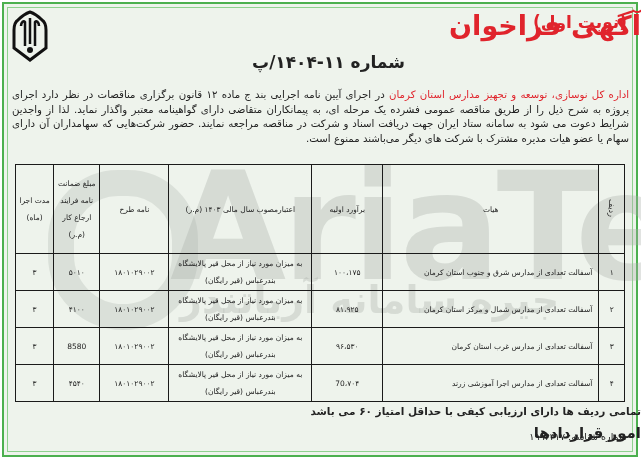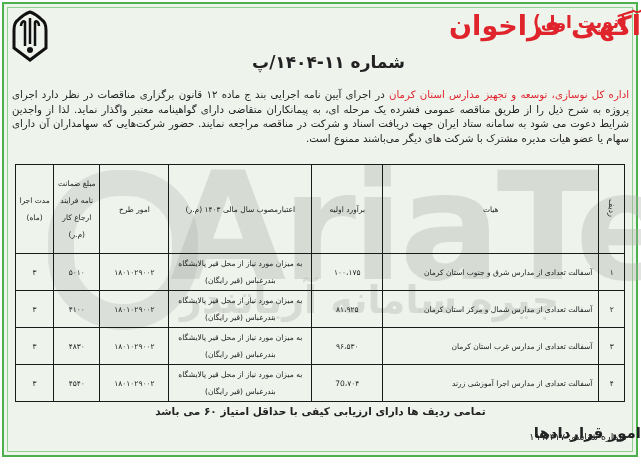--- a/index.html
+++ b/index.html
@@ -28,21 +28,21 @@
   .body-text .red { color:#e0242c; }
   table.main { position:absolute; left:15px; top:164px; width:610px; border-collapse:collapse;
                direction:rtl; font-size:7.5px; color:#222; }
   table.main td, table.main th { border:1px solid #1a1a1a; text-align:center; vertical-align:middle;
                font-weight:normal; padding:1px 3px; }
   table.main th { height:86px; }
   table.main td { height:33px; }
   .proj { text-align:right !important; padding-right:6px !important; }
   .credit { line-height:17px; }
   .rowhdr { writing-mode:vertical-rl; font-size:8px; }
-  .note { position:absolute; left:0; right:0; top:405px; text-align:center; font-weight:bold;
+  .note { position:absolute; left:0; right:0; top:405px; text-align:right; font-weight:bold;
           font-size:10.5px; color:#222; direction:rtl; }
   .dept { position:absolute; left:0; right:0; top:424px; text-align:right; font-weight:bold;
           font-size:15px; color:#222; direction:rtl; }
   .ident { position:absolute; right:14px; top:431px; font-size:9.5px; color:#222; direction:rtl; }
 </style>
 </head>
 <body>
 
 <div class="frame">
   <div class="frame-inner"></div>
@@ -68,21 +68,21 @@
 
 <div class="body-text"><span class="red">اداره کل نوسازی، توسعه و تجهیز مدارس استان کرمان</span><span> در اجرای آیین نامه اجرایی بند ج ماده ۱۲ قانون برگزاری مناقصات در نظر دارد اجرای پروژه به شرح ذیل را از طریق مناقصه عمومی فشرده یک مرحله ای، به پیمانکاران متقاضی دارای گواهینامه معتبر واگذار نماید. لذا از واجدین شرایط دعوت می شود به سامانه ستاد ایران جهت دریافت اسناد و شرکت در مناقصه مراجعه نمایند. حضور شرکت‌هایی که سهامداران آن دارای سهام یا عضو هیات مدیره مشترک با شرکت های دیگر می‌باشند ممنوع است.</span></div>
 
 <table class="main">
   <thead>
     <tr>
       <th style="width:18px;"><span class="rowhdr">ردیف</span></th>
       <th style="width:203px;">هیات</th>
       <th style="width:62px;">برآورد اولیه</th>
       <th style="width:132px;">اعتبارمصوب سال مالی ۱۴۰۳ (م.ر)</th>
-      <th style="width:60px;">امور طرح</th>
+      <th style="width:60px;">نامه طرح</th>
       <th style="width:38px;line-height:17px;">مبلغ ضمانت نامه فرایند ارجاع کار (م.ر)</th>
       <th style="width:30px;line-height:17px;">مدت اجرا (ماه)</th>
     </tr>
   </thead>
   <tbody>
     <tr>
       <td>۱</td>
       <td class="proj">آسفالت تعدادی از مدارس شرق و جنوب استان کرمان</td>
       <td>۱۰۰،۱۷۵</td>
       <td class="credit">به میزان مورد نیاز از محل قیر پالایشگاه بندرعباس (قیر رایگان)</td>
@@ -98,21 +98,21 @@
       <td>۱۸۰۱۰۲۹۰۰۲</td>
       <td>۴۱۰۰</td>
       <td>۳</td>
     </tr>
     <tr>
       <td>۳</td>
       <td class="proj">آسفالت تعدادی از مدارس غرب استان کرمان</td>
       <td>۹۶،۵۳۰</td>
       <td class="credit">به میزان مورد نیاز از محل قیر پالایشگاه بندرعباس (قیر رایگان)</td>
       <td>۱۸۰۱۰۲۹۰۰۲</td>
-      <td>۴۸۳۰</td>
+      <td>8580</td>
       <td>۳</td>
     </tr>
     <tr>
       <td>۴</td>
       <td class="proj">آسفالت تعدادی از مدارس اجرا آموزشی زرند</td>
       <td>70،۷۰۴</td>
       <td class="credit">به میزان مورد نیاز از محل قیر پالایشگاه بندرعباس (قیر رایگان)</td>
       <td>۱۸۰۱۰۲۹۰۰۲</td>
       <td>۴۵۴۰</td>
       <td>۳</td>

